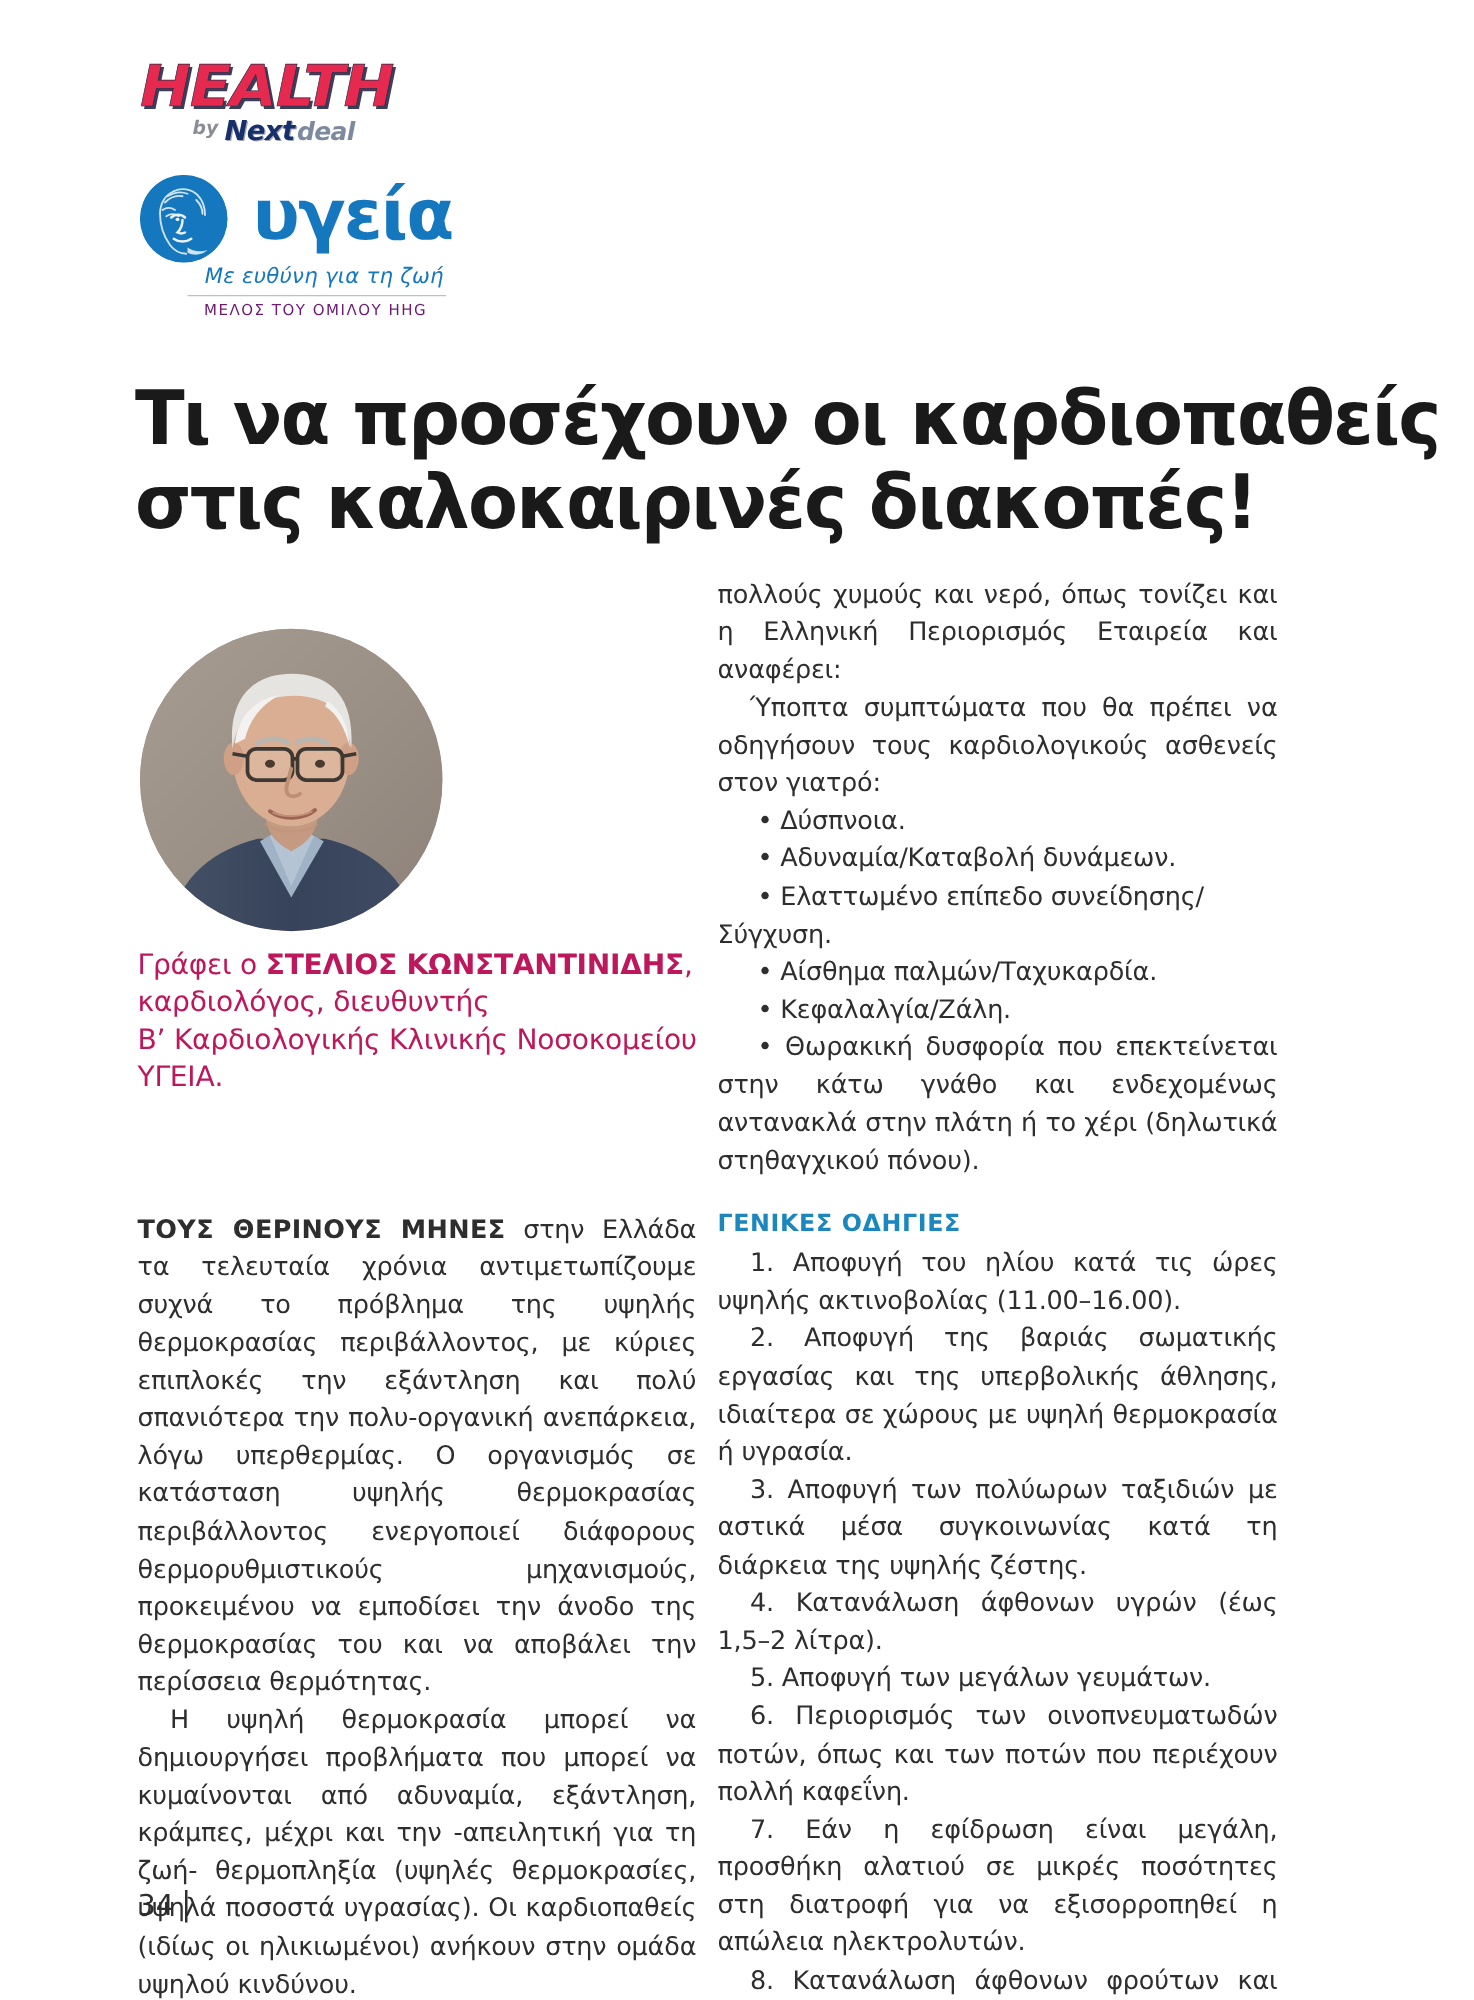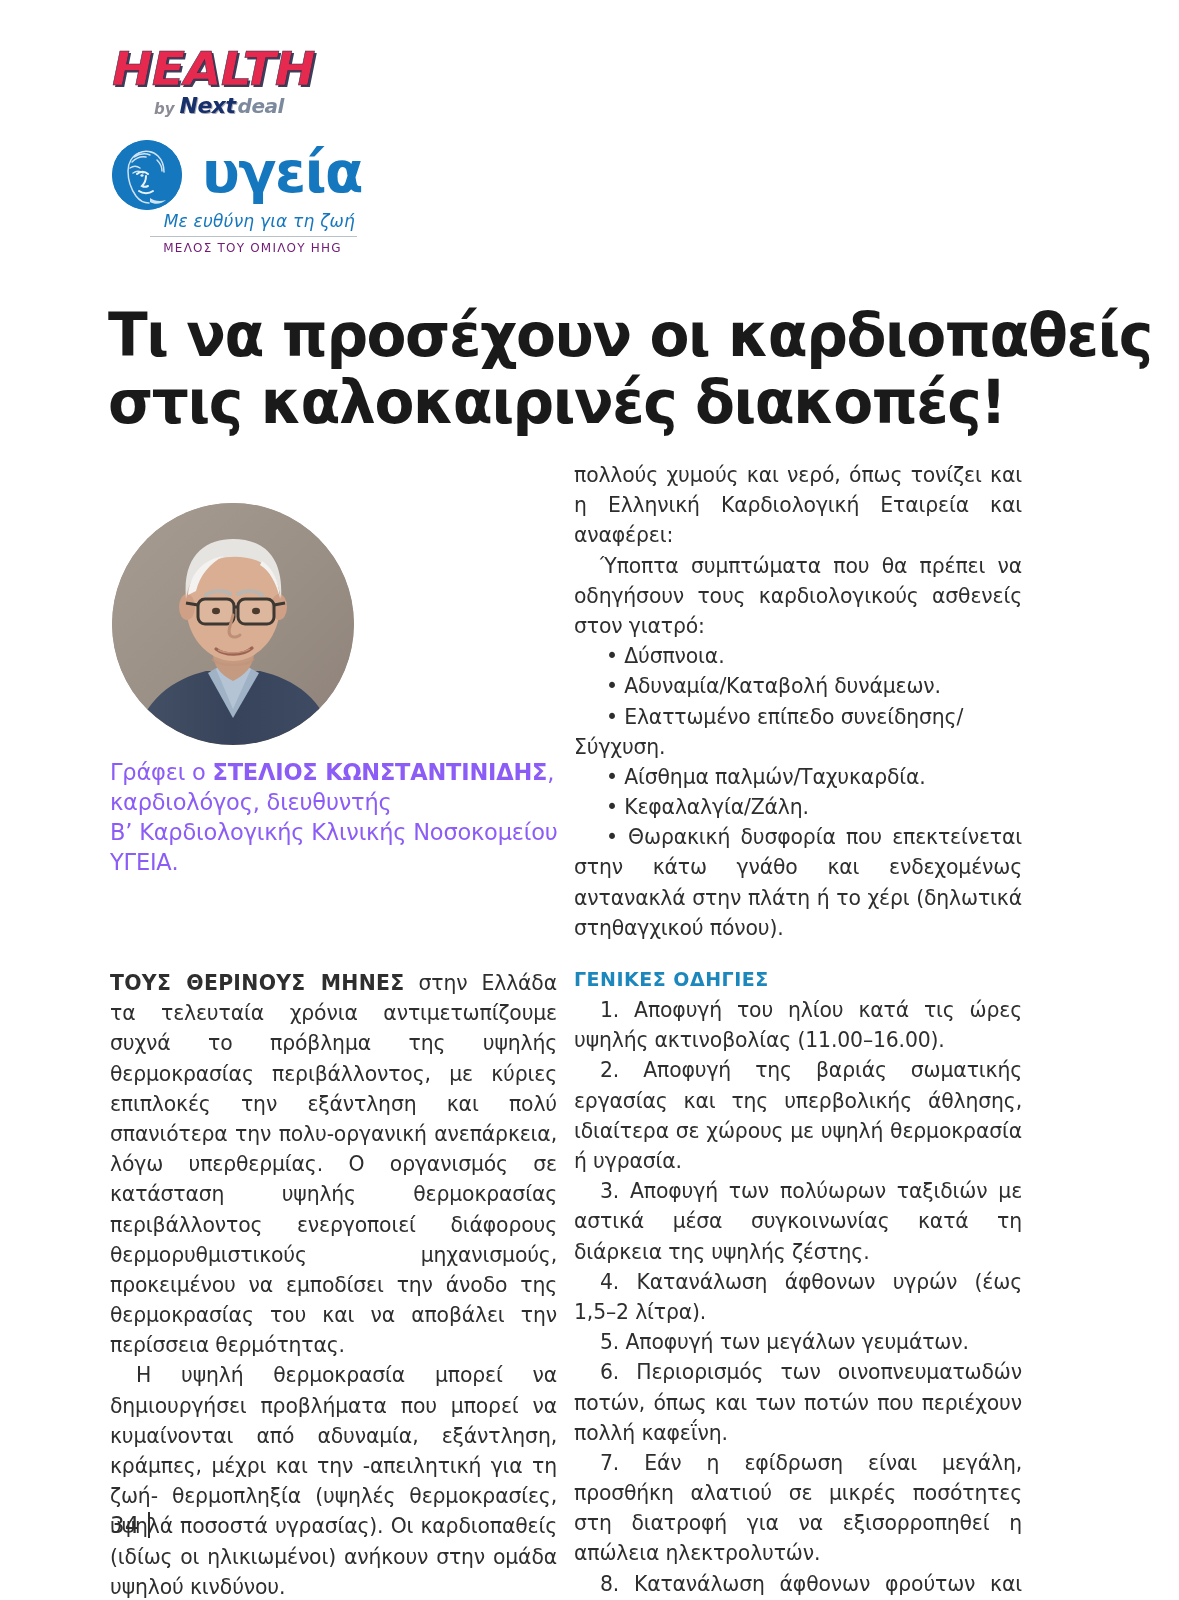--- a/index.html
+++ b/index.html
@@ -39,21 +39,21 @@
     line-height: 0.95;
     text-shadow: 2px 2px 0 #3d3d5c;
     -webkit-text-stroke: 0.5px #2b2b45;
     transform: scaleX(1.06);
     transform-origin: left center;
     white-space: nowrap;
   }
   .brand-sub {
     margin-top: 1px;
     display: flex;
-    align-items: flex-end;
+    align-items: flex-start;
     gap: 5px;
     padding-left: 42px;
     white-space: nowrap;
   }
   .brand-by {
     font-size: 15px;
     font-style: italic;
     color: #8c8c96;
     font-weight: bold;
   }
@@ -159,21 +159,21 @@
 
   
   .author-caption {
     position: absolute;
     left: 110px;
     top: 757px;
     width: 460px;
     font-family: "DejaVu Sans", sans-serif;
     font-size: 22.5px;
     line-height: 1.34;
-    color: #8b5cf6;
+    color: #be185d;
     letter-spacing: -0.2px;
   }
   .author-caption b { font-weight: bold; }
 
   
   .col {
     position: absolute;
     width: 447px;
     font-family: "DejaVu Sans", sans-serif;
     font-size: 20.4px;
@@ -342,21 +342,21 @@
     <span>ΥΓΕΙΑ.</span>
   </div>
 
   <div class="col col-left">
     <p class="lead"><b class="kicker">ΤΟΥΣ ΘΕΡΙΝΟΥΣ ΜΗΝΕΣ</b><span> στην Ελλάδα τα τελευταία χρόνια αντιμετωπίζουμε συχνά το πρόβλημα της υψηλής θερμοκρασίας περιβάλλοντος, με κύριες επιπλοκές την εξάντληση και πολύ σπανιότερα την πολυ-οργανική ανεπάρκεια, λόγω υπερθερμίας. Ο οργανισμός σε κατάσταση υψηλής θερμοκρασίας περιβάλλοντος ενεργοποιεί διάφορους θερμορυθμιστικούς μηχανισμούς, προκειμένου να εμποδίσει την άνοδο της θερμοκρασίας του και να αποβάλει την περίσσεια θερμότητας.</span></p>
     <p class="indent">Η υψηλή θερμοκρασία μπορεί να δημιουργήσει προβλήματα που μπορεί να κυμαίνονται από αδυναμία, εξάντληση, κράμπες, μέχρι και την -απειλητική για τη ζωή- θερμοπληξία (υψηλές θερμοκρασίες, υψηλά ποσοστά υγρασίας). Οι καρδιοπαθείς (ιδίως οι ηλικιωμένοι) ανήκουν στην ομάδα υψηλού κινδύνου.</p>
 
   </div>
 
   <div class="col col-right">
-    <p>πολλούς χυμούς και νερό, όπως τονίζει και η Ελληνική Καρδιολογική Εταιρεία και αναφέρει:</p>
+    <p>πολλούς χυμούς και νερό, όπως τονίζει και η Ελληνική Περιορισμός Εταιρεία και αναφέρει:</p>
     <p class="indent">Ύποπτα συμπτώματα που θα πρέπει να οδηγήσουν τους καρδιολογικούς ασθενείς στον γιατρό:</p>
 
     <p class="bullet-line">• Δύσπνοια.</p>
     <p class="bullet-line">• Αδυναμία/Καταβολή δυνάμεων.</p>
     <p class="bullet-line">• Ελαττωμένο επίπεδο συνείδησης/Σύγχυση.</p>
     <p class="bullet-line">• Αίσθημα παλμών/Ταχυκαρδία.</p>
     <p class="bullet-line">• Κεφαλαλγία/Ζάλη.</p>
     <p class="bullet-wrap" style="text-indent:32px">• Θωρακική δυσφορία που επεκτείνεται στην κάτω γνάθο και ενδεχομένως αντανακλά στην πλάτη ή το χέρι (δηλωτικά στηθαγχικού πόνου).</p>
 
     <h2 class="section-head">ΓΕΝΙΚΕΣ ΟΔΗΓΙΕΣ</h2>

